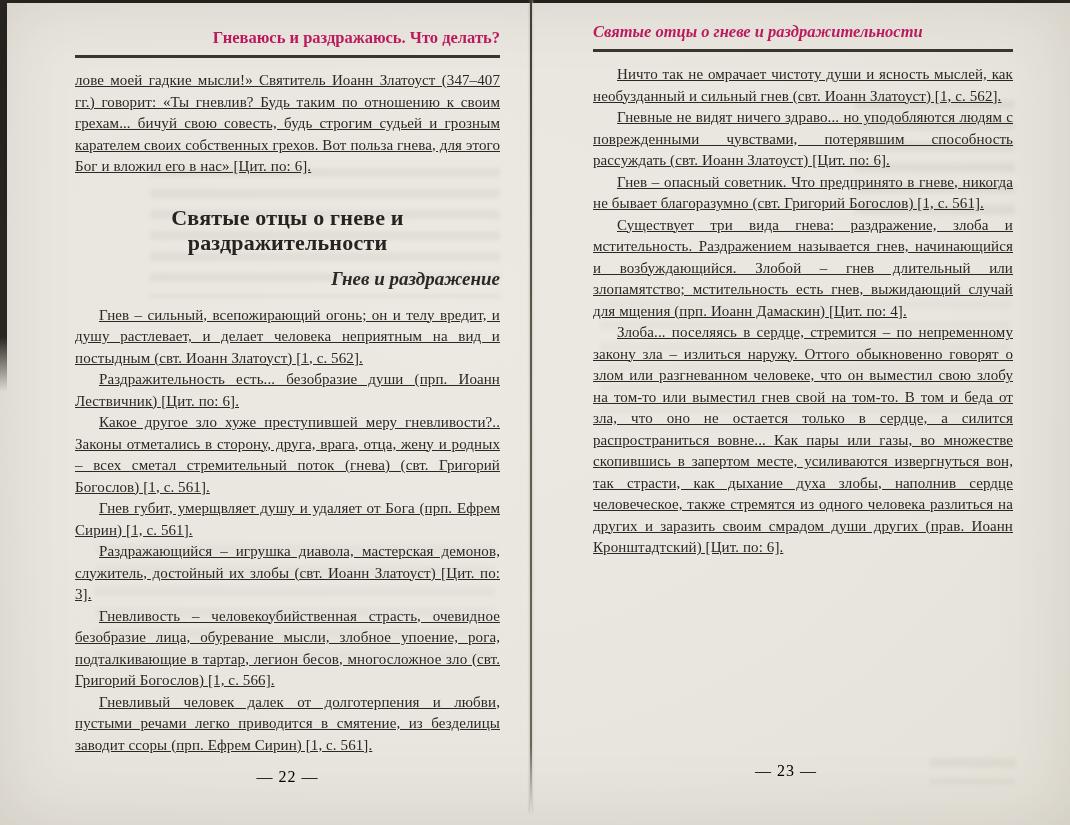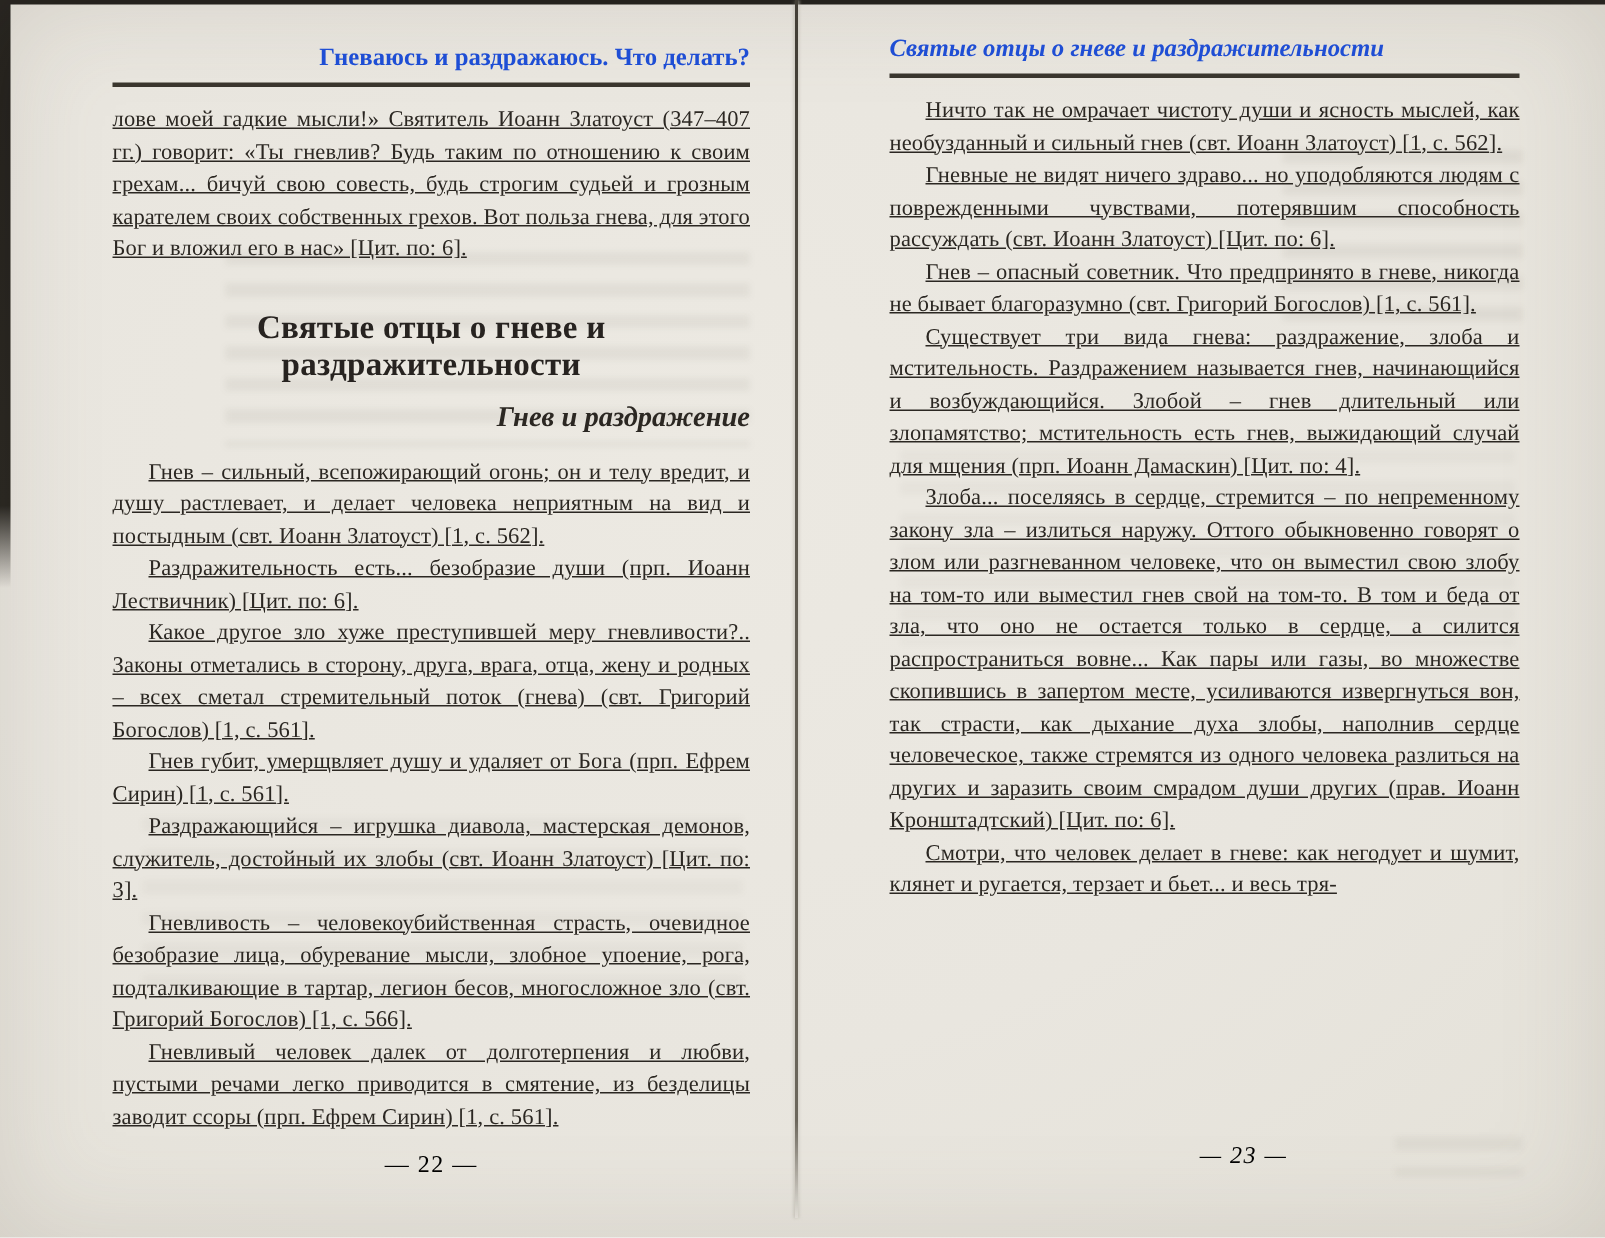--- a/index.html
+++ b/index.html
@@ -47,21 +47,21 @@
   .ghost.g5{left:930px;top:758px;width:85px;height:26px;opacity:.5;}
 
   
   .page{position:absolute;}
   .page-left{left:75px;top:28px;width:425px;}
   .page-right{left:593px;top:22px;width:420px;}
 
   .running-head{
     font-size:16.5px;font-weight:700;line-height:20px;
     padding-bottom:7px;border-bottom:3px solid var(--rule);
-    color:#1d4ed8;
+    color:#be185d;
   }
   .rh-left{text-align:right;}
   .rh-right{text-align:left;font-style:italic;}
 
   .content{margin-top:12px;}
   .content p{
     margin:0;text-align:justify;
     font-size:15px;line-height:21.5px;letter-spacing:.1px;text-decoration:underline;
   }
   .content p.indent{text-indent:24px;}
@@ -72,21 +72,21 @@
   .content h3{
     font-size:19px;font-weight:700;font-style:italic;text-align:right;
     margin:0 0 15px;line-height:22px;
   }
 
   .page-number{
     position:absolute;text-align:center;font-size:16px;color:#000000;
     letter-spacing:1px;
   }
   .pn-left{left:75px;width:425px;top:768px;}
-  .pn-right{left:619px;width:420px;top:762px;font-style:italic;}
+  .pn-right{left:576px;width:420px;top:762px;}
 </style>
 </head>
 <body>
 
 <div class="scan">
 
   <div class="edge-top"></div>
   <div class="edge-left"></div>
   <div class="gutter"></div>
 
@@ -117,20 +117,19 @@
   <section class="page page-right">
     <header class="running-head rh-right">
       <span>Святые отцы о гневе и раздражительности</span>
     </header>
     <div class="content">
         <p class="indent">Ничто так не омрачает чистоту души и ясность мыслей, как необузданный и сильный гнев (свт. Иоанн Златоуст) [1, с. 562].</p>
         <p class="indent">Гневные не видят ничего здраво... но уподобляются людям с поврежденными чувствами, потерявшим способность рассуждать (свт. Иоанн Златоуст) [Цит. по: 6].</p>
         <p class="indent">Гнев – опасный советник. Что предпринято в гневе, никогда не бывает благоразумно (свт. Григорий Богослов) [1, с. 561].</p>
         <p class="indent">Существует три вида гнева: раздражение, злоба и мстительность. Раздражением называется гнев, начинающийся и возбуждающийся. Злобой – гнев длительный или злопамятство; мстительность есть гнев, выжидающий случай для мщения (прп. Иоанн Дамаскин) [Цит. по: 4].</p>
         <p class="indent">Злоба... поселяясь в сердце, стремится – по непременному закону зла – излиться наружу. Оттого обыкновенно говорят о злом или разгневанном человеке, что он выместил свою злобу на том-то или выместил гнев свой на том-то. В том и беда от зла, что оно не остается только в сердце, а силится распространиться вовне... Как пары или газы, во множестве скопившись в запертом месте, усиливаются извергнуться вон, так страсти, как дыхание духа злобы, наполнив сердце человеческое, также стремятся из одного человека разлиться на других и заразить своим смрадом души других (прав. Иоанн Кронштадтский) [Цит. по: 6].</p>
-        <p class="indent">Смотри, что человек делает в гневе: как негодует и шумит, клянет и ругается, терзает и бьет... и весь тря-</p>
       </div>
   </section>
 
   <div class="page-number pn-left">— 22 —</div>
   <div class="page-number pn-right">— 23 —</div>
 
 </div>
 
 </body></html>

